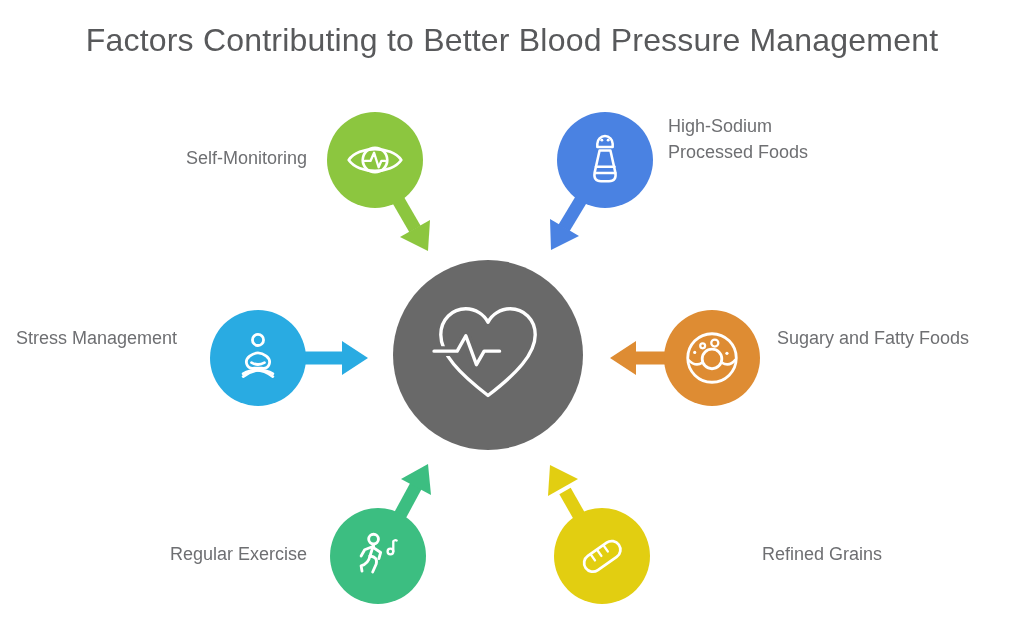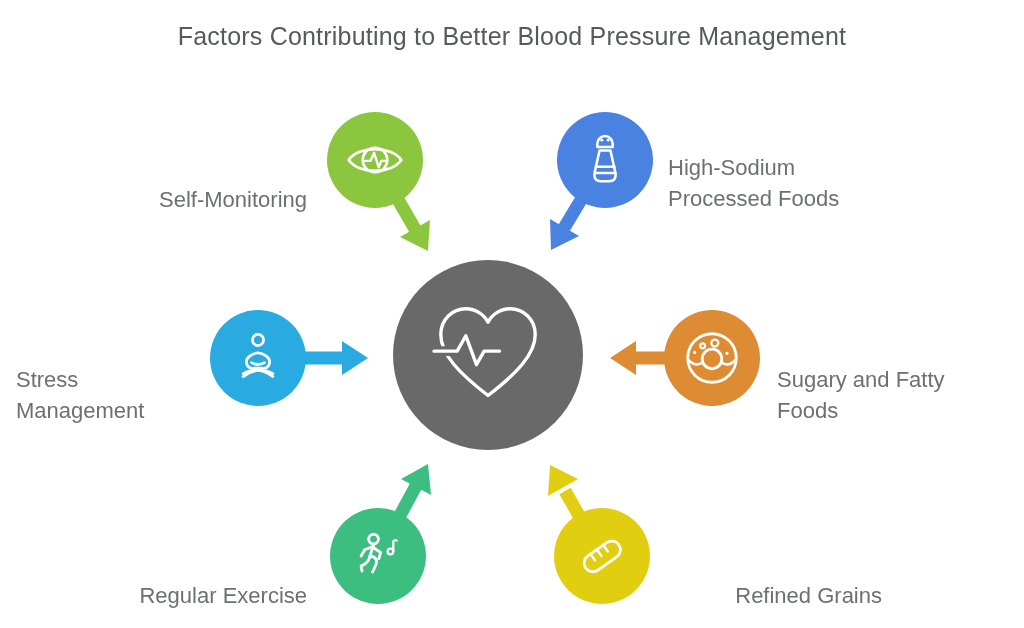--- a/index.html
+++ b/index.html
@@ -2,37 +2,37 @@
 <html><head>
 <meta charset="utf-8">
 <style>
   html,body{margin:0;padding:0;background:#fff;}
   .canvas{
     position:relative;width:1024px;height:628px;background:#ffffff;
     font-family:"Liberation Sans",sans-serif;overflow:hidden;
   }
   .title{
     position:absolute;top:22px;left:0;width:100%;text-align:center;
-    font-size:25px;color:#58595b;letter-spacing:0.2px;
+    font-size:32px;color:#58595b;letter-spacing:0.2px;
   }
   #arrows{position:absolute;left:0;top:0;z-index:1;}
   .circle{
     position:absolute;border-radius:50%;z-index:2;
     display:flex;align-items:center;justify-content:center;
   }
   .factor-circle{width:96px;height:96px;}
   .center-circle{width:190px;height:190px;left:393px;top:260px;}
   .pos-self{left:327px;top:112px;}
   .pos-sodium{left:557px;top:112px;}
   .pos-stress{left:210px;top:310px;}
   .pos-sugary{left:664px;top:310px;}
   .pos-exercise{left:330px;top:508px;}
   .pos-refined{left:554px;top:508px;}
   .label{
-    position:absolute;font-size:22px;color:#6e6f72;line-height:1.42;z-index:3;margin-top:38px;
+    position:absolute;font-size:18px;color:#6e6f72;line-height:1.42;z-index:3;
   }
   .lbl-self{left:57px;top:146px;width:250px;text-align:right;}
   .lbl-sodium{left:668px;top:114px;width:175px;text-align:left;}
   .lbl-stress{left:16px;top:326px;width:180px;text-align:left;}
   .lbl-sugary{left:777px;top:326px;width:195px;text-align:left;}
   .lbl-exercise{left:57px;top:542px;width:250px;text-align:right;}
   .lbl-refined{left:632px;top:542px;width:250px;text-align:right;}
 </style>
 </head>
 <body>

